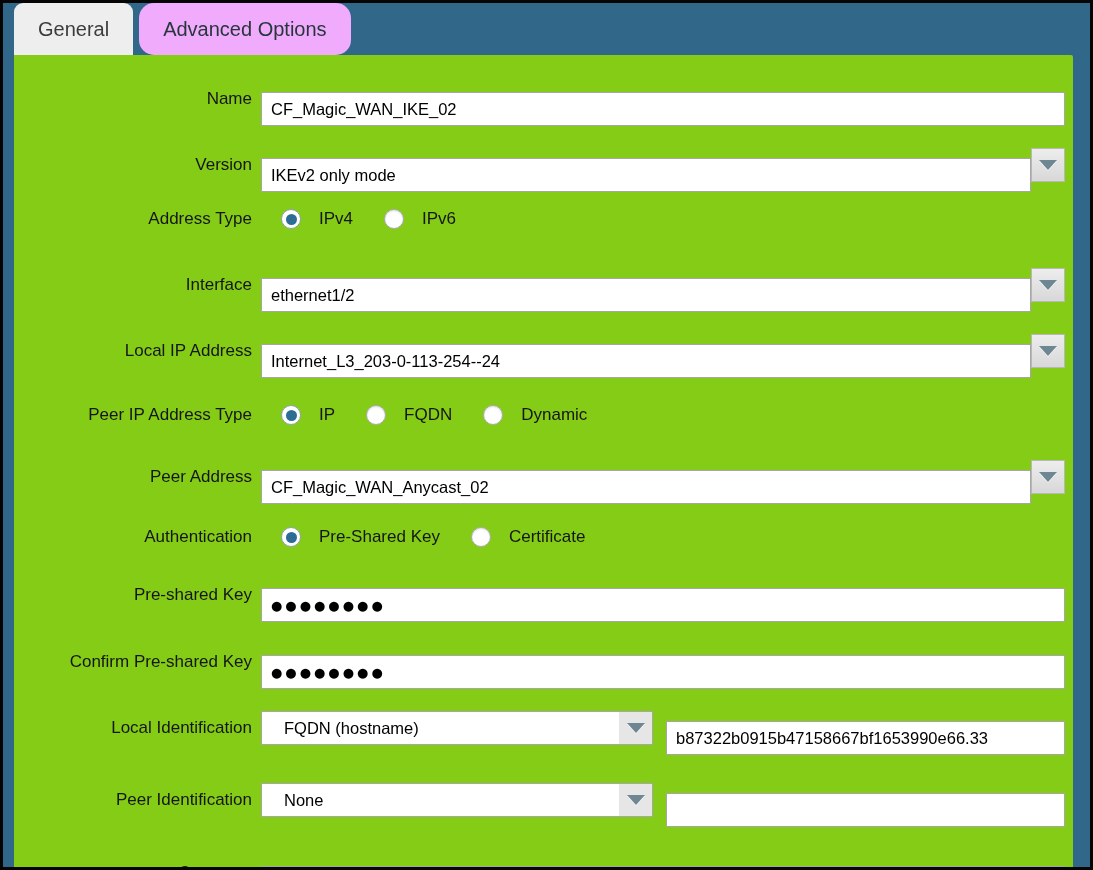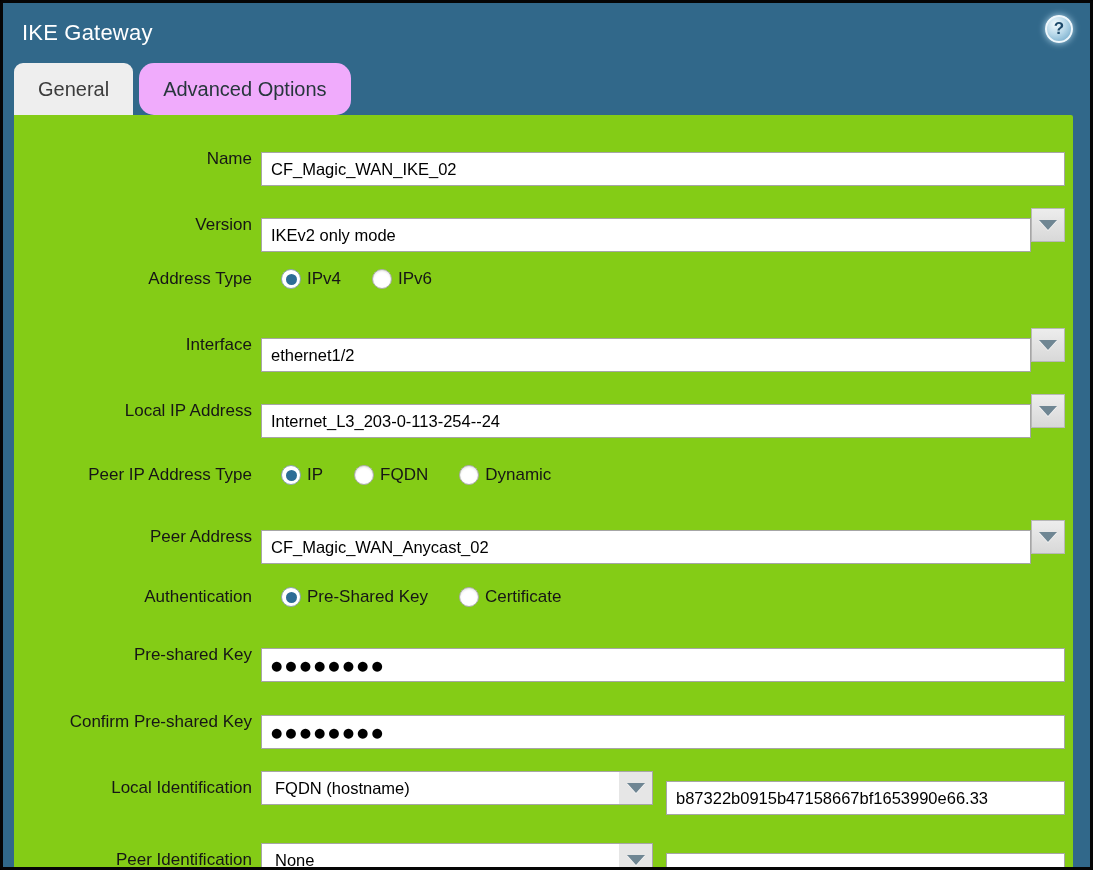--- a/index.html
+++ b/index.html
@@ -90,21 +90,21 @@
     border-top: 10px solid #6f8693;
     filter: drop-shadow(0 1px 0 rgba(255,255,255,.7));
   }
   
   .combo {
     flex: 0 0 392px; width: 392px; height: 34px;
     border: 1px solid #a6a6a6; background: #fff;
     display: flex; align-items: center;
     cursor: pointer;
   }
-  .combo-text { flex: 1; font-size: 16.5px; color: #000; padding: 0 13px; white-space: nowrap; overflow: hidden; }
+  .combo-text { flex: 1; font-size: 16.5px; color: #000; padding: 0 22px; white-space: nowrap; overflow: hidden; }
   .combo .trigger-inner {
     flex: 0 0 33px; height: 32px;
     background: #e6e6e6;
     display: flex; align-items: center; justify-content: center;
   }
   .combo-gap { flex: 0 0 13px; }
   .id-input { width: 100%; }
   
   .radio-row { height: 30px; gap: 20px; }
   .radio-opt { display: flex; align-items: center; margin-right: 31px; cursor: pointer; }
@@ -112,21 +112,21 @@
     width: 20px; height: 20px; border-radius: 50%;
     background: #fff; border: 1px solid #a9a9a9;
     box-shadow: inset 0 1px 2px rgba(0,0,0,.12);
     display: flex; align-items: center; justify-content: center;
   }
   .radio.selected { border-color: #8ba2ad; box-shadow: none; }
   .radio.selected::after {
     content: ''; width: 11px; height: 11px; border-radius: 50%;
     background: #2d6d95;
   }
-  .radio-opt .opt-label { margin-left: 6px; font-size: 17px; color: #161616; }
+  .radio-opt .opt-label { margin-left: 18px; font-size: 17px; color: #161616; }
   .mb-24 { margin-bottom: 24px; }
   .mb-20 { margin-bottom: 20px; }
   .mb-16 { margin-bottom: 16px; }
   .mb-13 { margin-bottom: 13px; }
   .mb-18 { margin-bottom: 18px; }
   .mb-19 { margin-bottom: 19px; }
   
   .footer {
     display: flex; justify-content: flex-end;
     padding: 17px 37px 0 0; gap: 14px;
@@ -140,24 +140,20 @@
     cursor: pointer;
   }
   .btn-ok { width: 129px; background: linear-gradient(#7fadc1, #6397ae); }
   .btn-cancel { width: 144px; background: linear-gradient(#d6d8da, #c2c5c7); }
 </style>
 </head>
 <body>
 
 <div class="window">
 
-  <div class="titlebar">
-    <span class="title">IKE Gateway</span>
-    <div class="help-icon">?</div>
-  </div>
 
   <div class="tabs">
     <div class="tab active">
       <span>General</span>
     </div>
     <div class="tab inactive">
       <span>Advanced Options</span>
     </div>
   </div>
 

